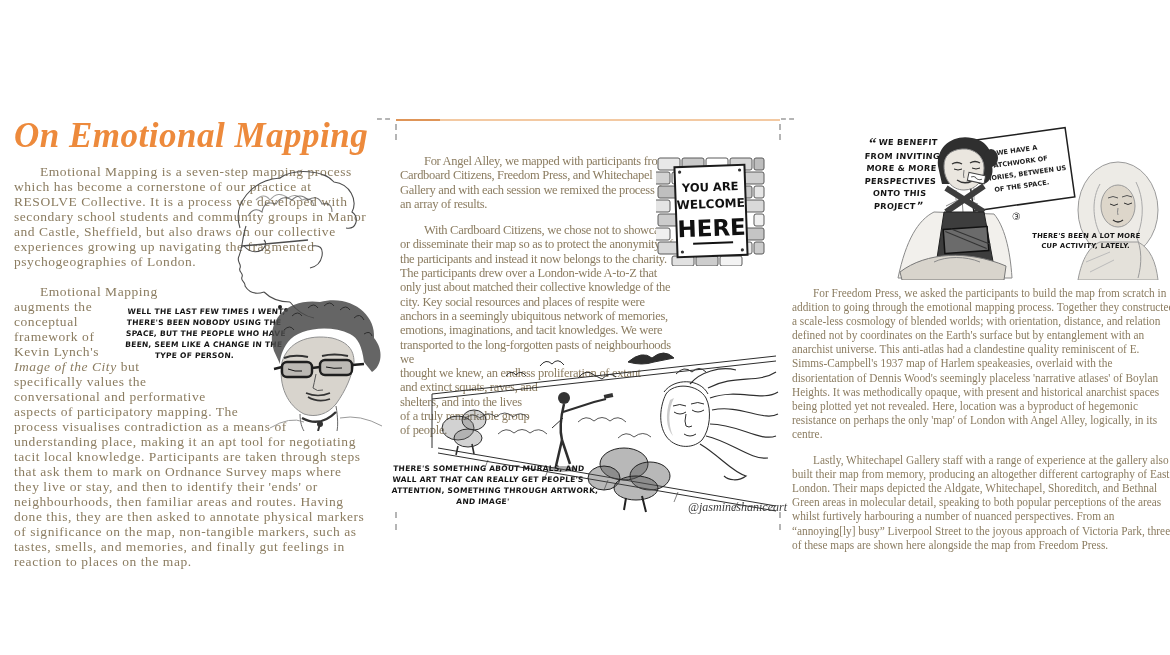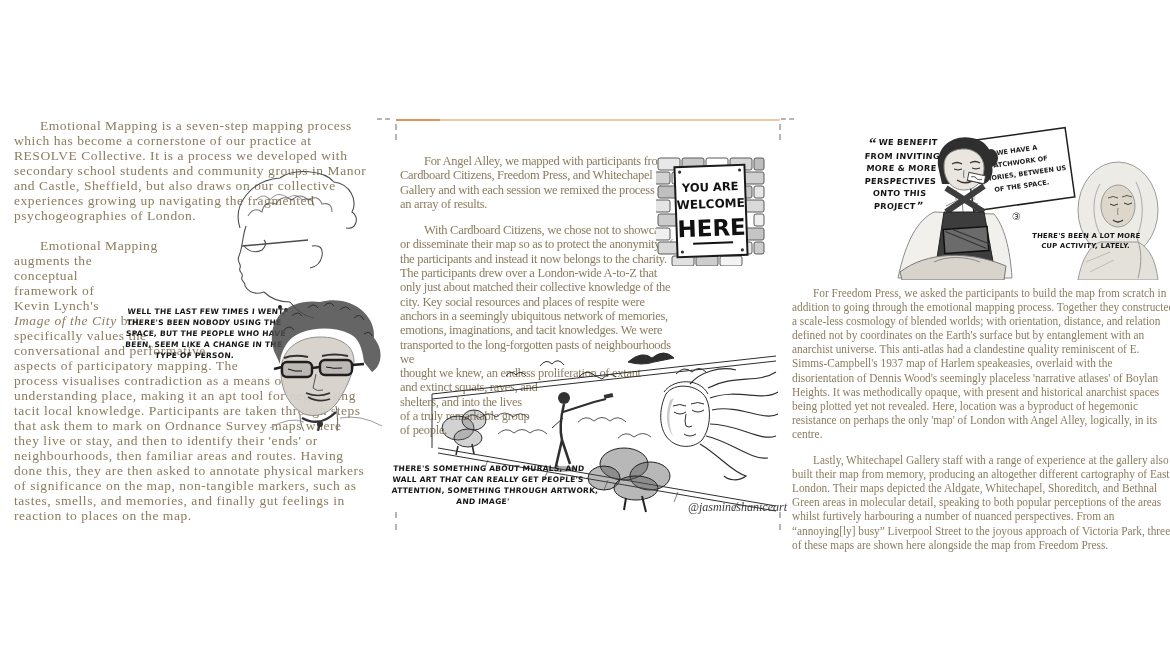--- a/index.html
+++ b/index.html
@@ -42,20 +42,21 @@
   
   .illus{position:absolute;}
   svg text{font-family:"DejaVu Sans",sans-serif;}
 </style>
 </head>
 <body>
 
 <div class="page">
 
   <div class="col-left">
+    <h1>On Emotional Mapping</h1>
     <p>Emotional Mapping is a seven-step mapping process which has become a cornerstone of our practice at RESOLVE Collective. It is a process we developed with secondary school students and community groups in Manor and Castle, Sheffield, but also draws on our collective experiences growing up navigating the fragmented psychogeographies of London.</p>
     <p>
       <span class="fl" style="width:210px;height:30px"></span>
       <span class="fl" style="width:245px;height:45px"></span>
       <span class="fl" style="width:195px;height:30px"></span>
       <span class="fl" style="width:150px;height:15px"></span>
       <span class="fl" style="width:118px;height:15px"></span>
       <span class="fl" style="width:50px;height:15px"></span>
       <span>Emotional Mapping augments the conceptual framework of Kevin Lynch's </span><i>Image of the City</i><span> but specifically values the conversational and performative aspects of participatory mapping. The process visualises contradiction as a means of understanding place, making it an apt tool for negotiating tacit local knowledge. Participants are taken through steps that ask them to mark on Ordnance Survey maps where they live or stay, and then to identify their 'ends' or neighbourhoods, then familiar areas and routes. Having done this, they are then asked to annotate physical markers of significance on the map, non-tangible markers, such as tastes, smells, and memories, and finally gut feelings in reaction to places on the map.</span>
     </p>

